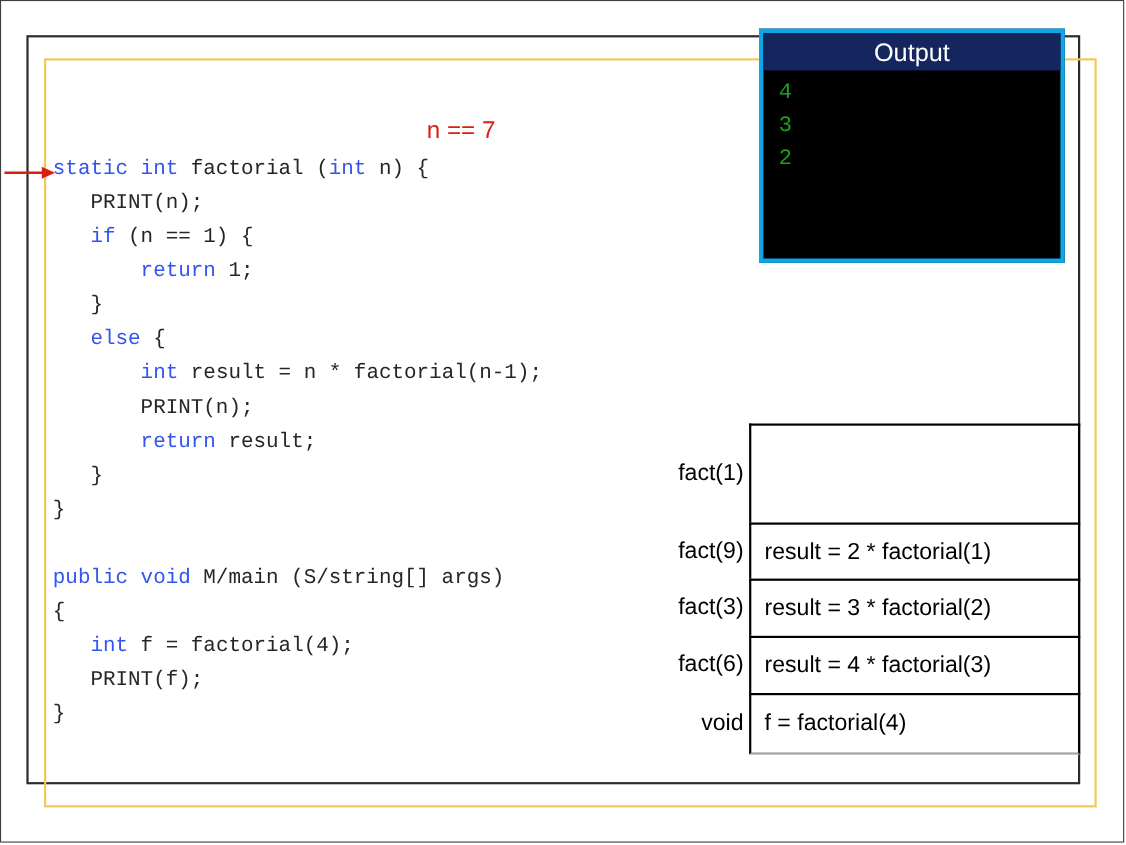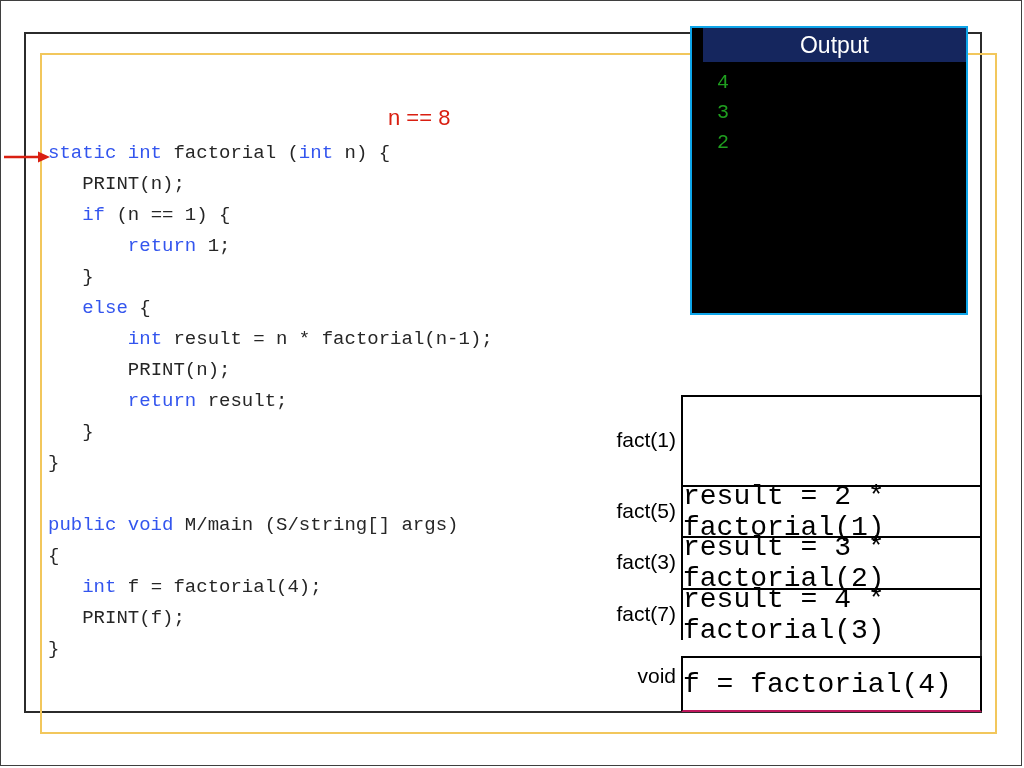--- a/index.html
+++ b/index.html
@@ -85,25 +85,24 @@
     width: 48px;
     height: 22px;
   }
 
   
   #output-panel {
     position: absolute;
     left: 690px;
     top: 26px;
     width: 278px;
-    height: 289px;
-    border: 2px solid #0ea5e9;
+    height: 213px;
+    border: 4px solid #0ea5e9;
     box-sizing: border-box;
     background: #000000;
-    padding-left: 11px;
   }
   #output-header {
     height: 34px;
     background: #15265e;
     color: #ffffff;
     font-family: "Liberation Sans", sans-serif;
     font-size: 23px;
     display: flex;
     align-items: center;
     justify-content: center;
@@ -114,21 +113,21 @@
     font-size: 20px;
     line-height: 30px;
     color: #1f9e1f;
   }
   #output-body .oline { display: block; }
 
   
   #call-stack {
     position: absolute;
     left: 600px;
-    top: 395px;
+    top: 385px;
     width: 382px;
   }
   .stack-row {
     display: flex;
     align-items: stretch;
   }
   .stack-label {
     width: 81px;
     display: flex;
     align-items: center;
@@ -139,44 +138,44 @@
     font-size: 21px;
     color: #000000;
   }
   .stack-cell {
     flex: 1;
     border: 2px solid #000000;
     border-bottom: none;
     box-sizing: border-box;
     display: flex;
     align-items: center;
-    font-family: Liberation Mono, monospace;
-    font-size: 28px;
+    padding-left: 12px;
+    font-family: Liberation Sans, sans-serif;
+    font-size: 21px;
     color: #000000;
   }
   .stack-row:last-child .stack-cell {
-    border-bottom: 2px solid #be185d;
-    margin-top: 16px;
+    border-bottom: 2px solid #a3a3a3;
   }
   .stack-row.r0 .stack-cell { height: 90px; }
   .stack-row.r1 .stack-cell { height: 51px; }
   .stack-row.r2 .stack-cell { height: 52px; }
   .stack-row.r3 .stack-cell { height: 52px; }
   .stack-row.r4 .stack-cell { height: 56px; }
 </style>
 </head>
 <body>
 
 <div id="slide">
 
   <div id="page-border"></div>
   <div id="frame-dark"></div>
   <div id="frame-gold"></div>
 
-  <div id="annotation-n1">n == 8</div>
+  <div id="annotation-n1">n == 7</div>
 
   <svg id="arrow-current-line" viewBox="0 0 48 22" width="48" height="22">
     <line x1="2" y1="11" x2="38" y2="11" stroke="#d91f11" stroke-width="2.4"></line>
     <polygon points="48,11 36,5.5 36,16.5" fill="#d91f11"></polygon>
   </svg>
 
   <div id="code-block"><span class="ln"><span class="kw">static int</span><span> factorial (</span><span class="kw">int</span><span> n) {</span></span><span class="ln"><span>   PRINT(n);</span></span><span class="ln"><span>   </span><span class="kw">if</span><span> (n == 1) {</span></span><span class="ln"><span>       </span><span class="kw">return</span><span> 1;</span></span><span class="ln"><span>   }</span></span><span class="ln"><span>   </span><span class="kw">else</span><span> {</span></span><span class="ln"><span>       </span><span class="kw">int</span><span> result = n * factorial(n-1);</span></span><span class="ln"><span>       PRINT(n);</span></span><span class="ln"><span>       </span><span class="kw">return</span><span> result;</span></span><span class="ln"><span>   }</span></span><span class="ln"><span>}</span></span><span class="ln">&nbsp;</span><span class="ln"><span class="kw">public void</span><span> M/main (S/string[] args)</span></span><span class="ln"><span>{</span></span><span class="ln"><span>   </span><span class="kw">int</span><span> f = factorial(4);</span></span><span class="ln"><span>   PRINT(f);</span></span><span class="ln"><span>}</span></span></div>
 
   <div id="output-panel">
     <div id="output-header">Output</div>
@@ -186,29 +185,29 @@
         <span class="oline">2</span>
       </div>
   </div>
 
   <div id="call-stack">
       <div class="stack-row r0">
         <div class="stack-label">fact(1)</div>
         <div class="stack-cell"></div>
       </div>
       <div class="stack-row r1">
-        <div class="stack-label">fact(5)</div>
+        <div class="stack-label">fact(9)</div>
         <div class="stack-cell">result = 2 * factorial(1)</div>
       </div>
       <div class="stack-row r2">
         <div class="stack-label">fact(3)</div>
         <div class="stack-cell">result = 3 * factorial(2)</div>
       </div>
       <div class="stack-row r3">
-        <div class="stack-label">fact(7)</div>
+        <div class="stack-label">fact(6)</div>
         <div class="stack-cell">result = 4 * factorial(3)</div>
       </div>
       <div class="stack-row r4">
         <div class="stack-label">void</div>
         <div class="stack-cell">f = factorial(4)</div>
       </div>
     </div>
 
 </div>
 

